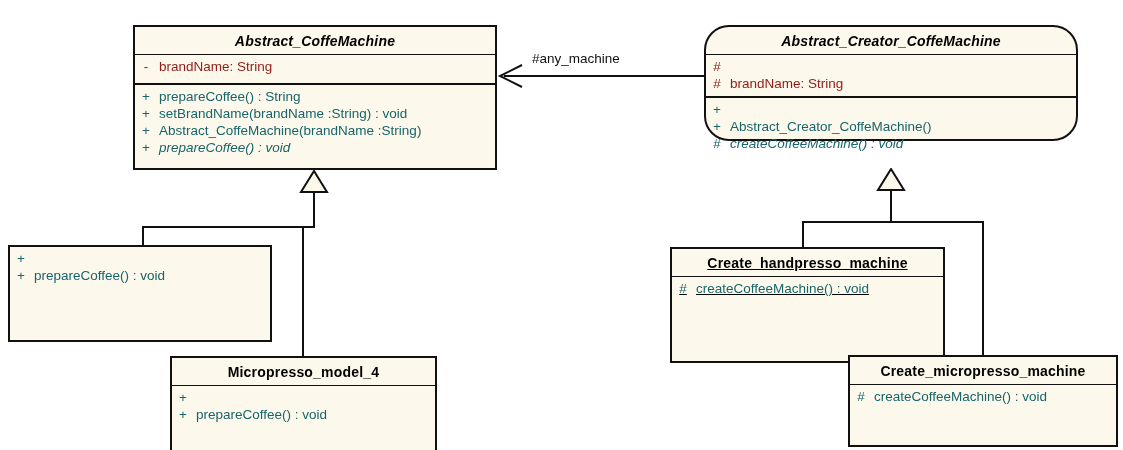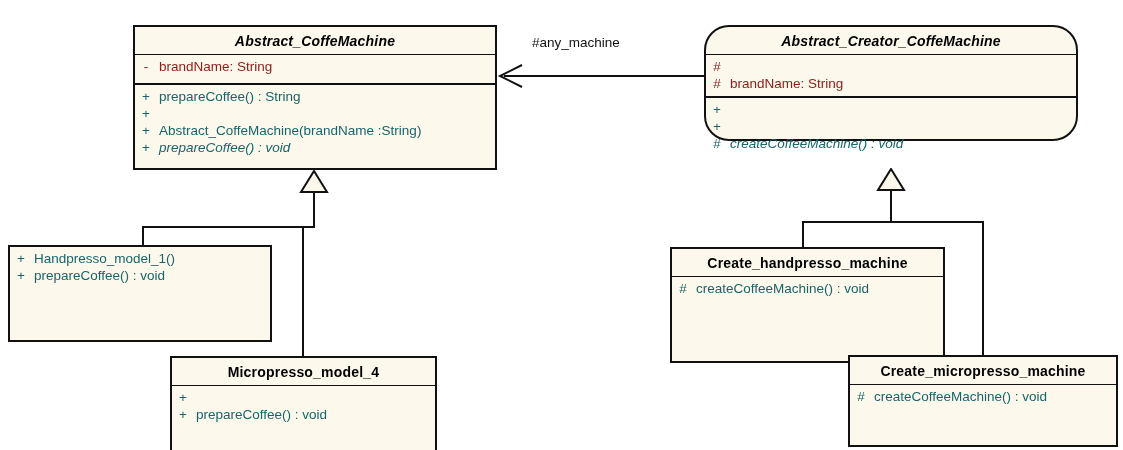--- a/index.html
+++ b/index.html
@@ -101,20 +101,21 @@
         <span class="mname">brandName:  String</span>
       </div>
     </div>
     <div class="compartment grow">
       <div class="member meth-line">
         <span class="vis">+</span>
         <span class="mname">prepareCoffee() : String</span>
       </div>
       <div class="member meth-line">
         <span class="vis">+</span>
+        <span class="mname">setBrandName(brandName :String) : void</span>
       </div>
       <div class="member meth-line">
         <span class="vis">+</span>
         <span class="mname">Abstract_CoffeMachine(brandName :String)</span>
       </div>
       <div class="member meth-line abstract-meth">
         <span class="vis">+</span>
         <span class="mname">prepareCoffee() : void</span>
       </div>
     </div>
@@ -130,33 +131,33 @@
         <span class="vis">#</span>
         <span class="mname">brandName:  String</span>
       </div>
     </div>
     <div class="compartment grow">
       <div class="member meth-line">
         <span class="vis">+</span>
       </div>
       <div class="member meth-line">
         <span class="vis">+</span>
+        <span class="mname">Abstract_Creator_CoffeMachine()</span>
       </div>
       <div class="member meth-line abstract-meth">
         <span class="vis">#</span>
         <span class="mname">createCoffeeMachine() : void</span>
       </div>
     </div>
   </div>
 
   <div class="uml-class" style="left:8px; top:230px; width:264px; height:97px;">
     <div class="compartment grow">
       <div class="member meth-line">
         <span class="vis">+</span>
-        <span class="mname">Handpresso_model_1()</span>
       </div>
       <div class="member meth-line">
         <span class="vis">+</span>
         <span class="mname">prepareCoffee() : void</span>
       </div>
     </div>
   </div>
 
   <div class="uml-class" style="left:170px; top:341px; width:267px; height:99px;">
     <div class="cls-title">Micropresso_model_4</div>
@@ -164,41 +165,41 @@
       <div class="member meth-line">
         <span class="vis">+</span>
       </div>
       <div class="member meth-line">
         <span class="vis">+</span>
         <span class="mname">prepareCoffee() : void</span>
       </div>
     </div>
   </div>
 
-  <div class="uml-class" style="left:670px; top:232px; width:275px; height:116px;">
+  <div class="uml-class" style="left:670px; top:232px; width:275px; height:116px;text-decoration:underline;">
     <div class="cls-title">Create_handpresso_machine</div>
     <div class="compartment grow">
       <div class="member meth-line">
         <span class="vis">#</span>
         <span class="mname">createCoffeeMachine() : void</span>
       </div>
     </div>
   </div>
 
   <div class="uml-class" style="left:848px; top:340px; width:270px; height:92px;">
     <div class="cls-title">Create_micropresso_machine</div>
     <div class="compartment grow">
       <div class="member meth-line">
         <span class="vis">#</span>
         <span class="mname">createCoffeeMachine() : void</span>
       </div>
     </div>
   </div>
 
-  <div class="assoc-label" style="left:532px; top:20px;">#any_machine</div>
+  <div class="assoc-label" style="left:532px; top:36px;">#any_machine</div>
   <div class="edge h" style="left:504px; top:60px; width:202px;"></div>
   <svg class="arrow-svg" width="26" height="26" viewBox="0 0 26 26" style="left:497px; top:48px;">
     <polyline points="25,2 3,13 25,24" fill="none" stroke="#111111" stroke-width="2"></polyline>
   </svg>
 
   <svg class="arrow-svg" width="30" height="24" viewBox="0 0 30 24" style="left:299px; top:155px;">
     <polygon points="15,1 28,22 2,22" fill="#fdf8ec" stroke="#111111" stroke-width="2"></polygon>
   </svg>
   <div class="edge v" style="left:313px; top:176px; height:37px;"></div>
   <div class="edge h" style="left:142px; top:211px; width:173px;"></div>

